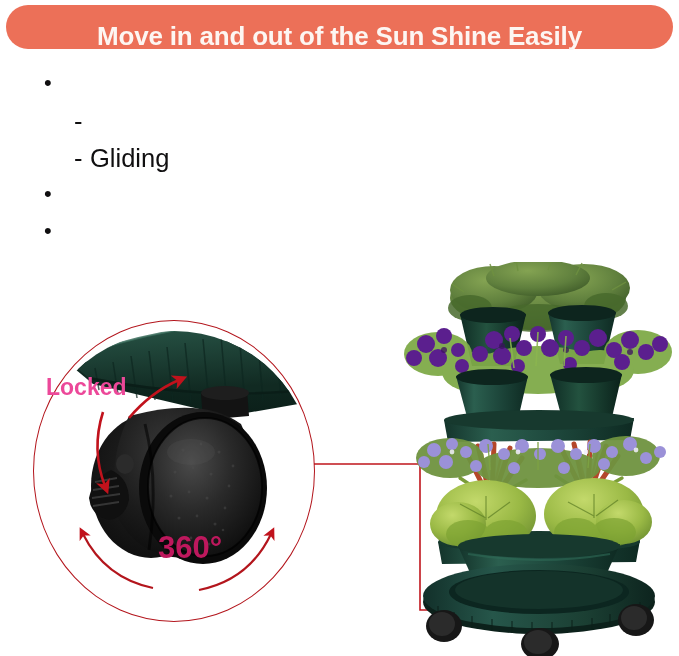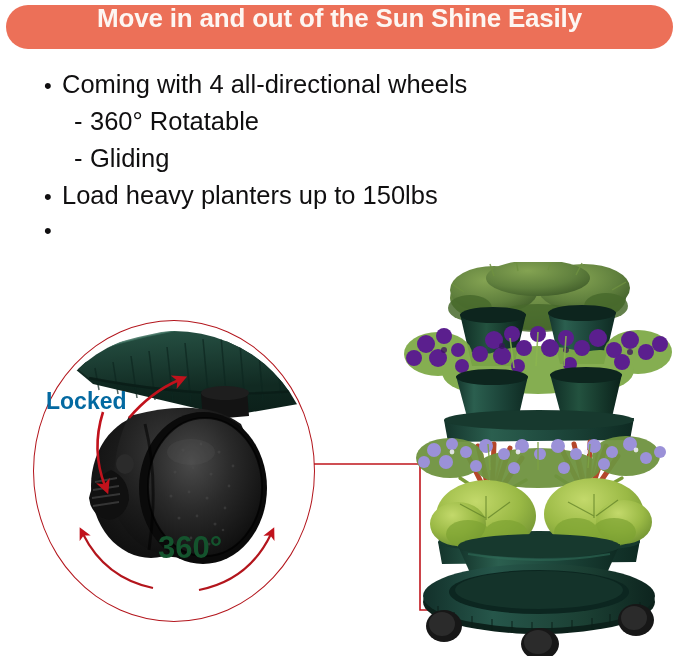--- a/index.html
+++ b/index.html
@@ -20,21 +20,21 @@
   .banner {
     position: absolute;
     left: 6px;
     top: 5px;
     width: 667px;
     height: 44px;
     box-sizing: border-box;
     background: #ec7058;
     border-radius: 22px;
     display: flex;
-    align-items: flex-start;
+    align-items: flex-end;
     justify-content: center;
   }
   .banner-title {
     color: #fdf6f2;
     font-size: 26px;
     font-weight: bold;
     letter-spacing: -0.2px;
     white-space: nowrap;
     line-height: 1;
   }
@@ -89,34 +89,34 @@
   }
   .callout-svg {
     position: absolute;
     left: 0;
     top: 0;
     overflow: visible;
   }
   .locked-label {
     position: absolute;
     left: 13px;
-    top: 70px;
+    top: 56px;
     font-size: 23px;
     font-weight: bold;
-    color: #0369a1;
+    color: #ec4899;
     line-height: 1;
     white-space: nowrap;
   }
   .deg-label {
     position: absolute;
     left: 125px;
     top: 212px;
     font-size: 31px;
     font-weight: bold;
-    color: #14532d;
+    color: #be185d;
     line-height: 1;
     white-space: nowrap;
   }
 
   
   .connector {
     position: absolute;
     left: 300px;
     top: 440px;
     overflow: visible;
@@ -136,36 +136,33 @@
 <body>
 
 <div class="banner">
   <span class="banner-title">Move in and out of the Sun Shine Easily</span>
 </div>
 
 <div class="features">
 
   <div class="feature-row">
     <span class="bullet-dot">•</span>
-    <span class="feature-label">Coming with 4 all-directional wheels</span>
   </div>
 
   <div class="feature-row sub">
     <span class="bullet-dash">-</span>
-    <span class="feature-label">360° Rotatable</span>
   </div>
 
   <div class="feature-row sub">
     <span class="bullet-dash">-</span>
     <span class="feature-label">Gliding</span>
   </div>
 
   <div class="feature-row">
     <span class="bullet-dot">•</span>
-    <span class="feature-label">Load heavy planters up to 150lbs</span>
   </div>
 
   <div class="feature-row">
     <span class="bullet-dot">•</span>
   </div>
 
 </div>
 
 <svg class="connector" width="190" height="200" viewBox="0 0 190 200">
   <path d="M 14 24 L 120 24 L 120 170 L 152 170" fill="none" stroke="#c0161d" stroke-width="1.6"></path>

